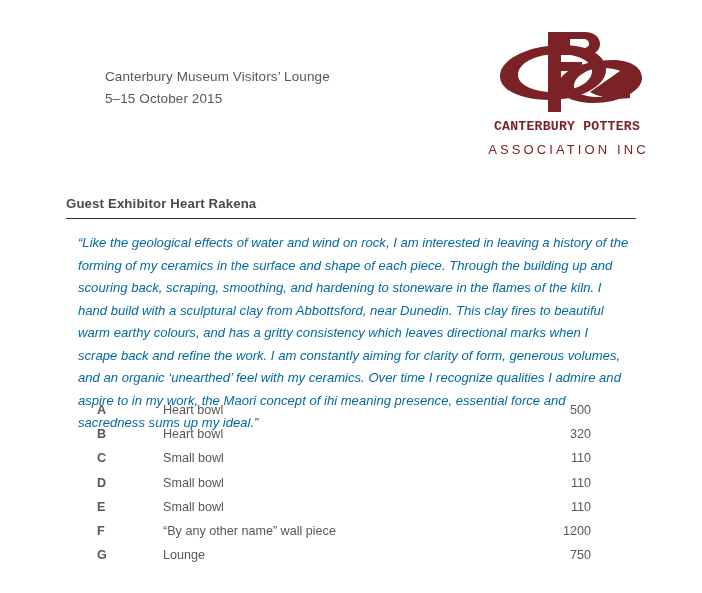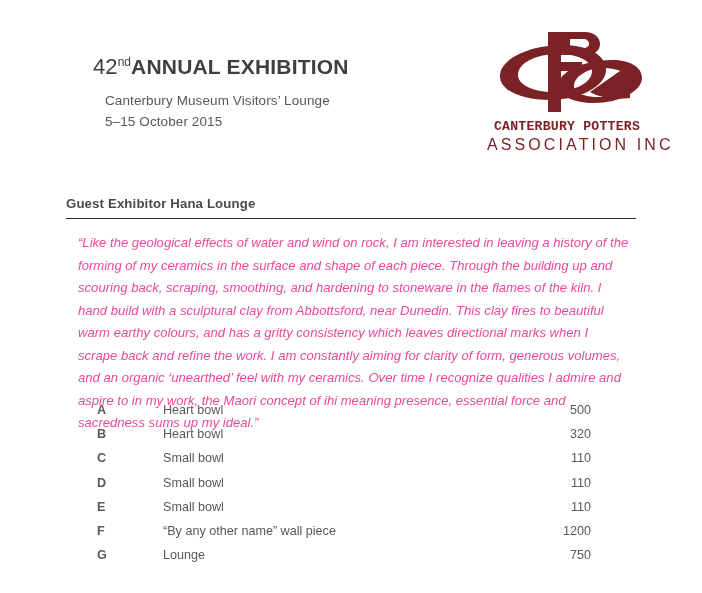--- a/index.html
+++ b/index.html
@@ -97,22 +97,22 @@
     color: #7b2226;
   }
   .logo-line1 {
     font-size: 13.2px;
     font-weight: bold;
     letter-spacing: 0.2px;
     white-space: nowrap;
     font-family: Liberation Mono, monospace;
   }
   .logo-line2 {
-    margin-top: 2px;
-    font-size: 16px;
+    margin-top: 8px;
+    font-size: 13px;
     font-weight: normal;
     letter-spacing: 3.1px;
     white-space: nowrap;
     text-indent: 3px;
   }
 
   
   .section {
     position: absolute;
     left: 66px;
@@ -134,21 +134,21 @@
 
   
   .statement {
     position: absolute;
     left: 78px;
     top: 232px;
     width: 552px;
     font-style: italic;
     font-size: 13.1px;
     line-height: 1.72;
-    color: #ec4899;
+    color: #0369a1;
     text-align: left;
   }
 
   
   .items {
     position: absolute;
     left: 66px;
     top: 398px;
     width: 570px;
     border-collapse: collapse;
@@ -177,23 +177,20 @@
   }
 </style>
 </head>
 <body>
 
 <div class="page">
 
   <div class="header">
 
     <div class="title-block">
-      <div class="main-title">
-        <span class="num">42</span><span class="ord">nd</span><span class="rest">ANNUAL EXHIBITION</span>
-      </div>
       <div class="subtitle">
         <div>Canterbury Museum Visitors’ Lounge</div>
         <div>5–15 October 2015</div>
       </div>
     </div>
 
     <div class="logo">
       <svg class="logo-mark" viewBox="0 0 166 96" aria-hidden="true">
         <g fill="#7b2226">
 
@@ -215,21 +212,21 @@
       </svg>
       <div class="logo-text">
         <div class="logo-line1">CANTERBURY POTTERS</div>
         <div class="logo-line2">ASSOCIATION INC</div>
       </div>
     </div>
 
   </div>
 
   <div class="section">
-    <div class="section-heading">Guest Exhibitor Hana Lounge</div>
+    <div class="section-heading">Guest Exhibitor Heart Rakena</div>
     <div class="section-rule"></div>
   </div>
 
   <div class="statement">“Like the geological effects of water and wind on rock, I am interested in leaving a history of the forming of my ceramics in the surface and shape of each piece. Through the building up and scouring back, scraping, smoothing, and hardening to stoneware in the flames of the kiln. I hand build with a sculptural clay from Abbottsford, near Dunedin. This clay fires to beautiful warm earthy colours, and has a gritty consistency which leaves directional marks when I scrape back and refine the work. I am constantly aiming for clarity of form, generous volumes, and an organic ‘unearthed’ feel with my ceramics. Over time I recognize qualities I admire and aspire to in my work, the Maori concept of ihi meaning presence, essential force and sacredness sums up my ideal.”</div>
 
   <table class="items">
     <tbody>
         <tr>
           <td class="col-ref">A</td>
           <td class="col-desc">Heart bowl</td>

